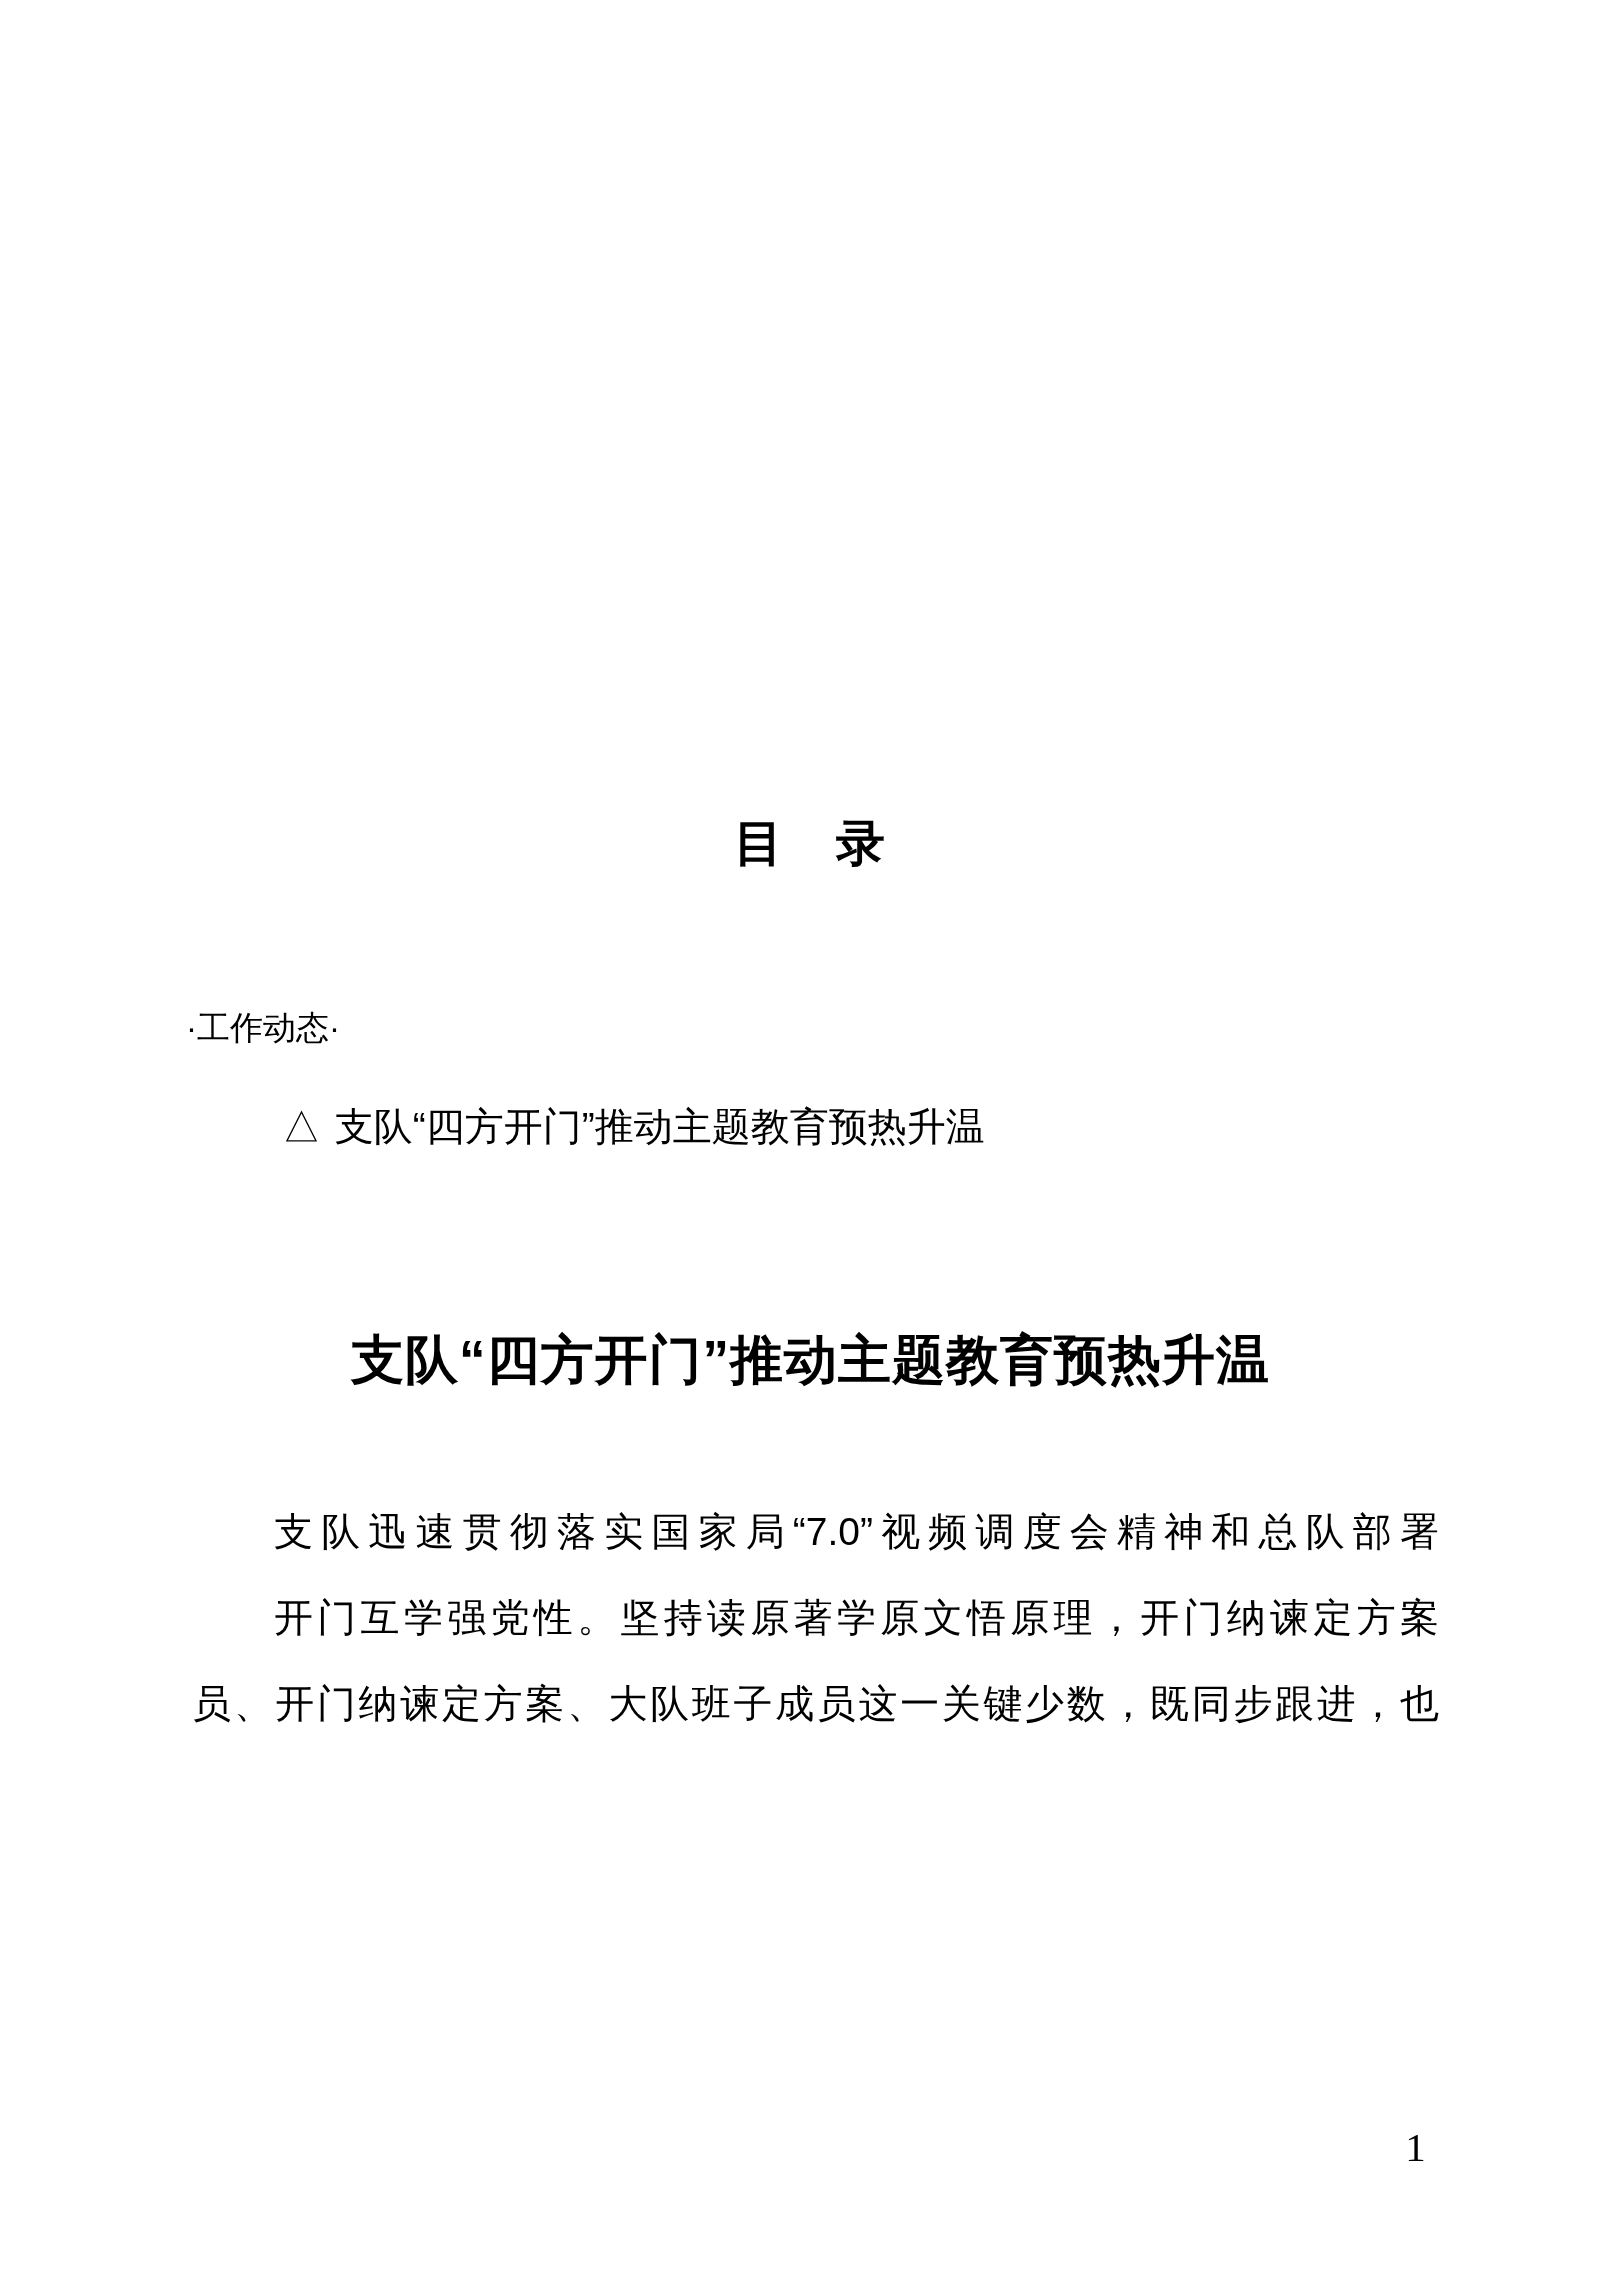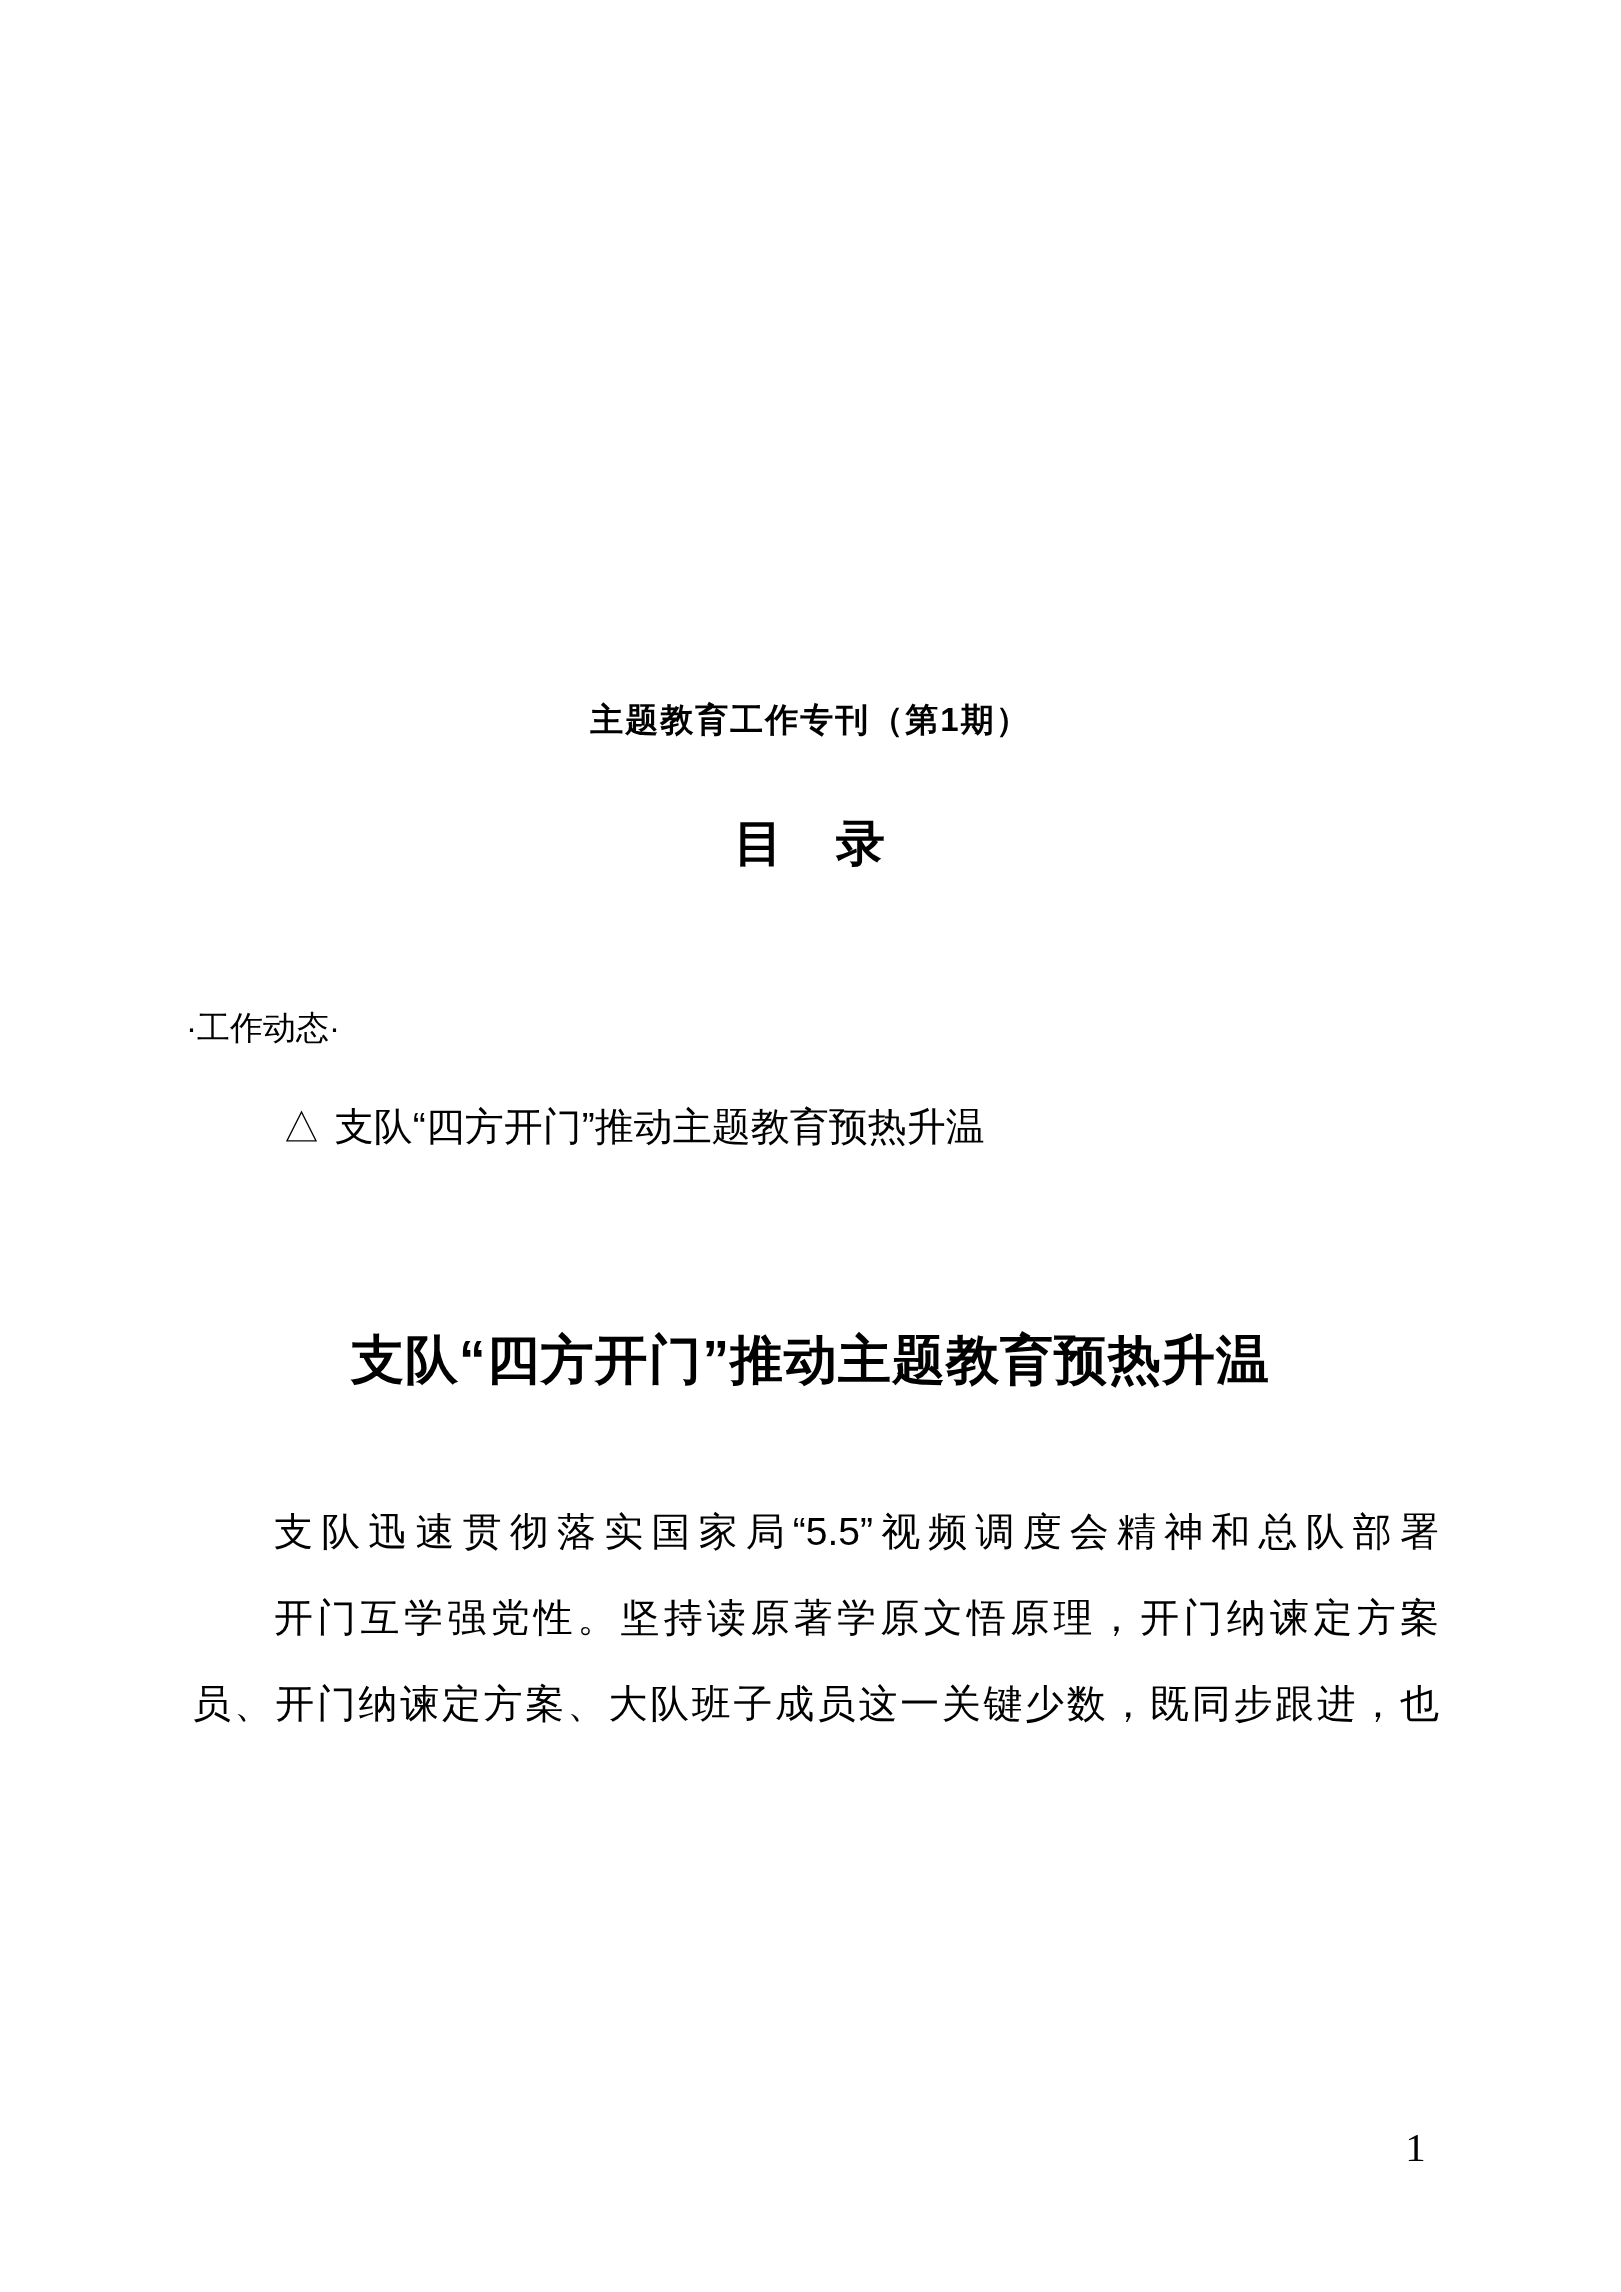--- a/index.html
+++ b/index.html
@@ -90,34 +90,33 @@
     text-align: center;
     font-family: "Liberation Serif", serif;
     font-size: 41px;
   }
 </style>
 </head>
 <body>
 
 <div class="page">
 
-  <div class="doc-header">主题教育工作专刊（第1期）</div>
 
   <div class="toc-title">目　录</div>
 
   <div class="toc-section-label">·工作动态·</div>
 
   <div class="toc-item">
     <span class="marker">△</span><span>支队“四方开门”推动主题教育预热升温</span>
   </div>
 
   <h1 class="article-title">支队“四方开门”推动主题教育预热升温</h1>
 
   <div class="body-text">
-    <div class="line just indent">支队迅速贯彻落实国家局“5.5”视频调度会精神和总队部署</div>
+    <div class="line just indent">支队迅速贯彻落实国家局“7.0”视频调度会精神和总队部署</div>
     <div class="line just indent">开门互学强党性。坚持读原著学原文悟原理，开门纳谏定方案</div>
     <div class="line just">员、开门纳谏定方案、大队班子成员这一关键少数，既同步跟进，也</div>
   </div>
 
   <div class="page-number">1</div>
 
 </div>
 
 
 </body></html>

